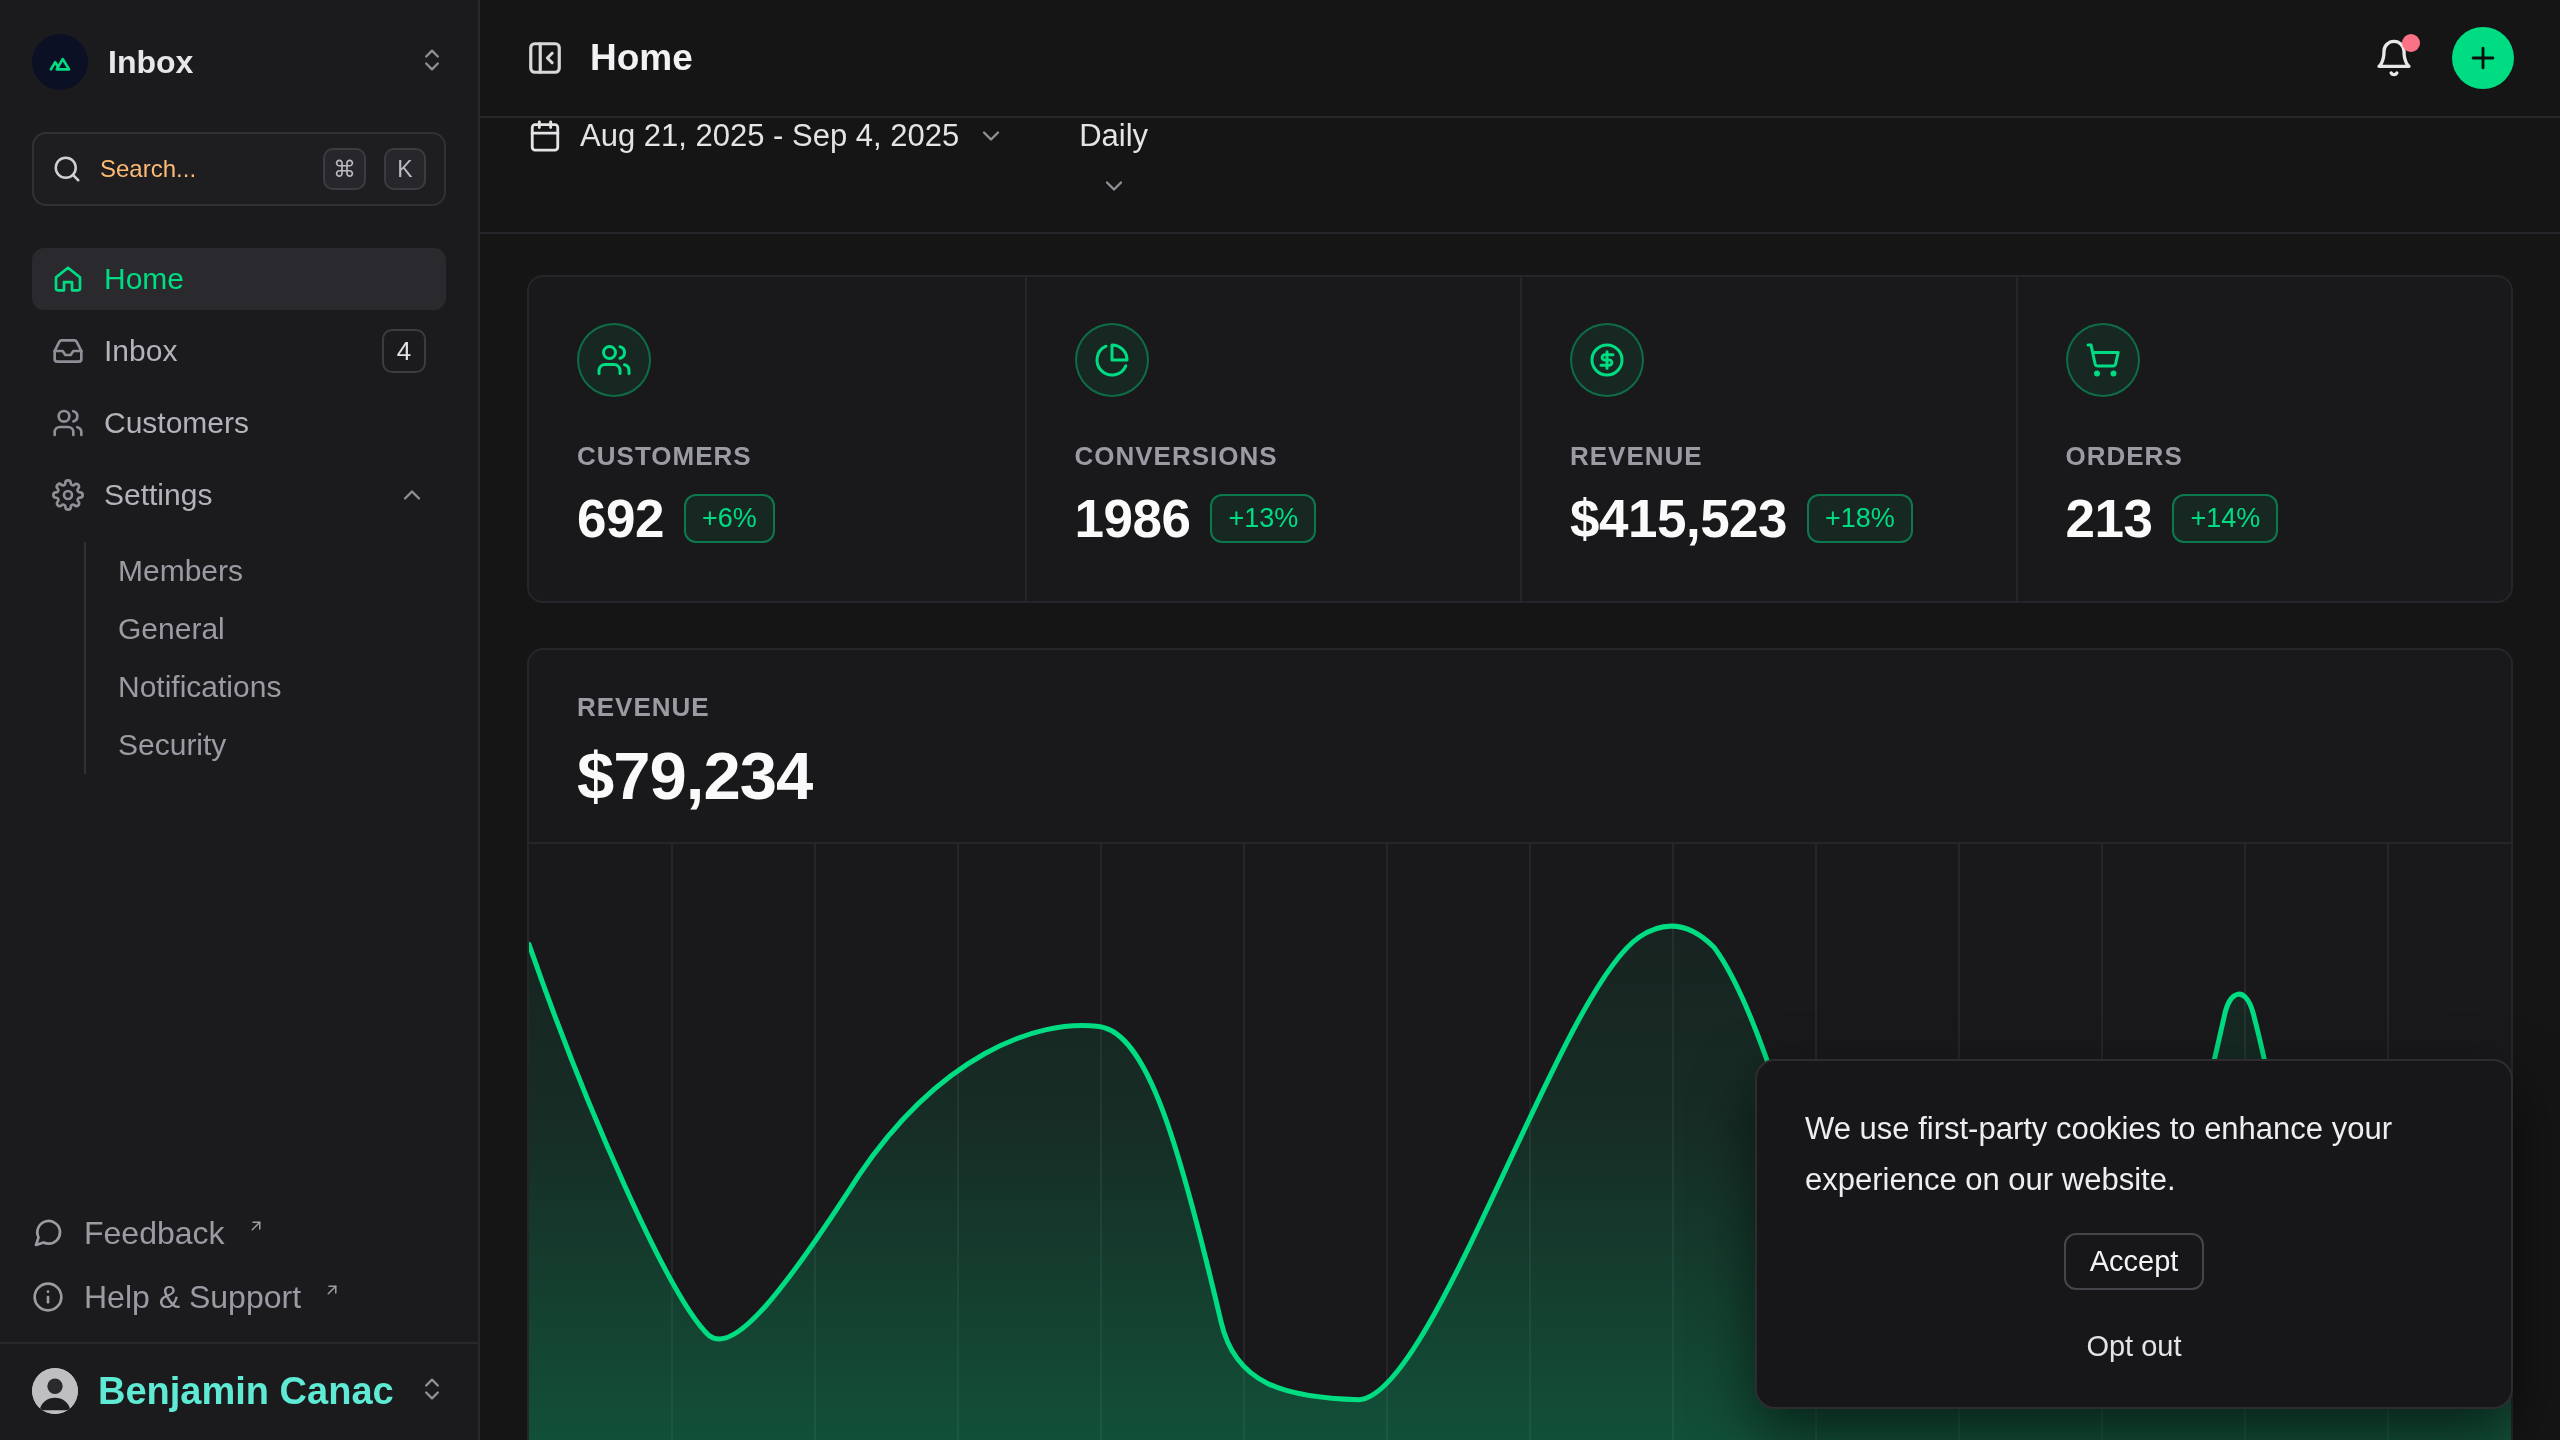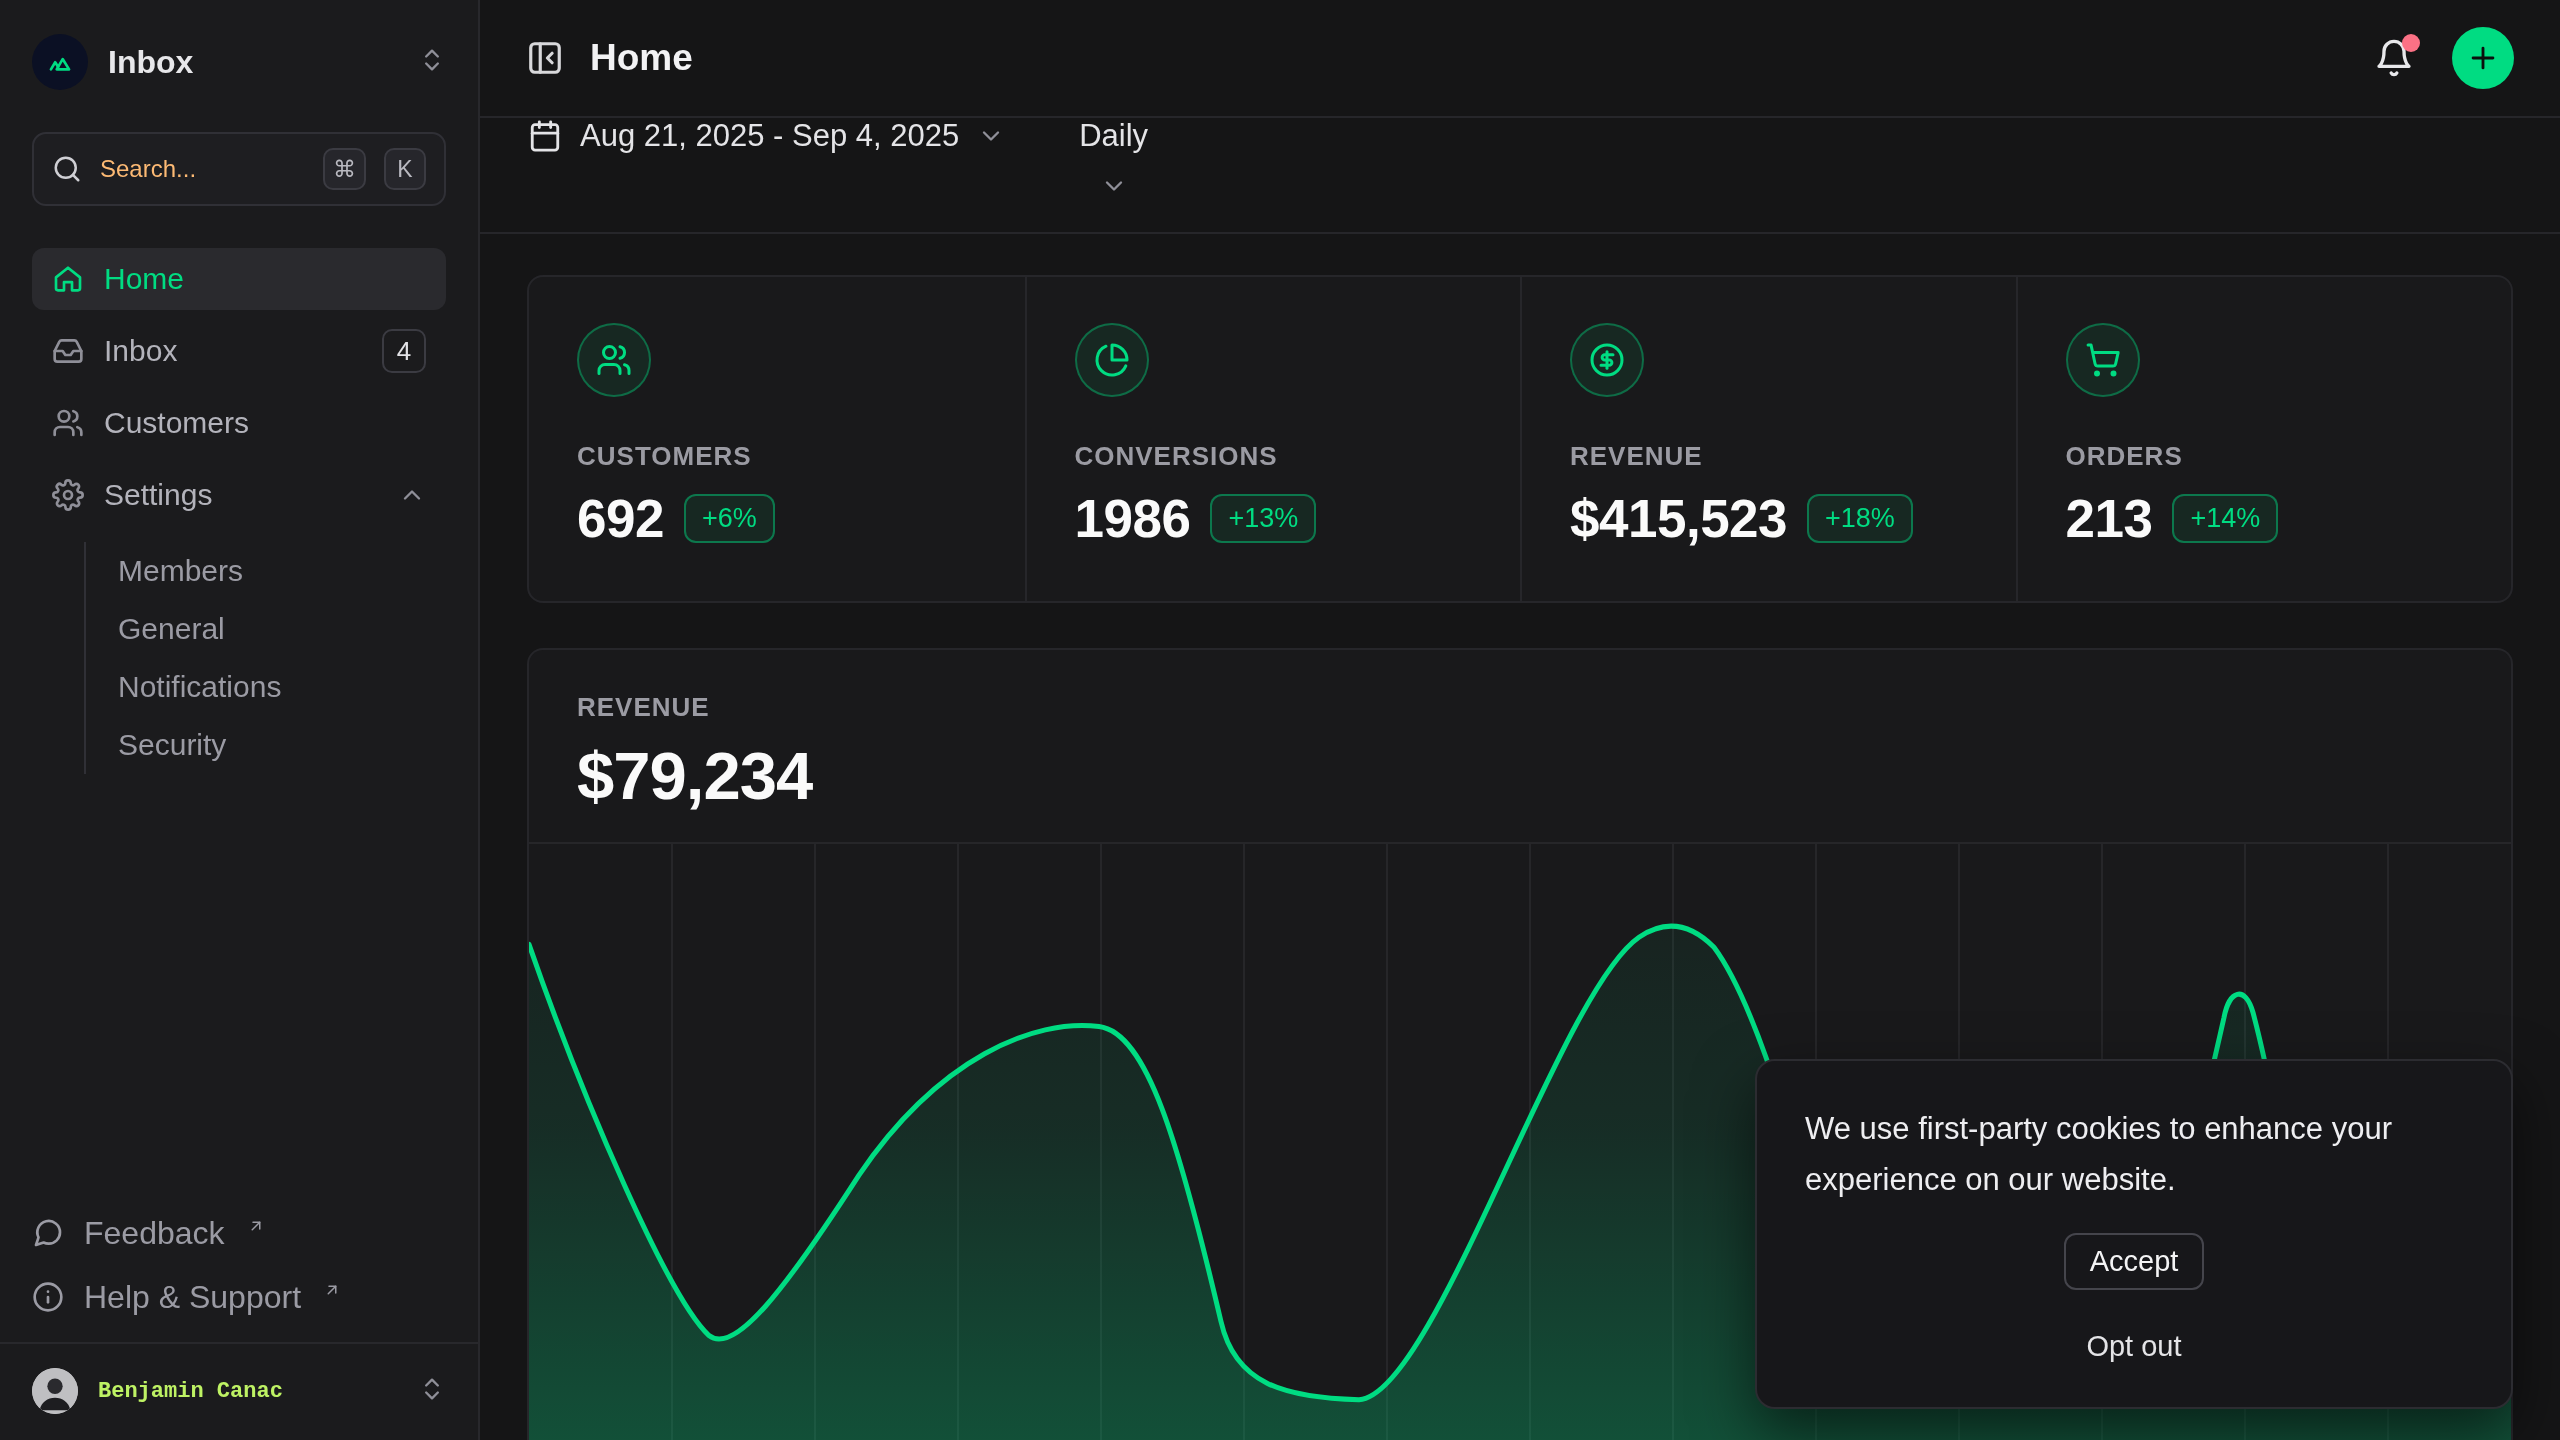--- a/index.html
+++ b/index.html
@@ -36,21 +36,21 @@
   .subnav-item { height:58px; display:flex; align-items:center; font-size:30px; color:#9b9ba4; border-radius:10px; }
 
   .sidebar-spacer { flex:1; }
   .side-footer { display:flex; flex-direction:column; gap:6px; padding-bottom:16px; }
   .footer-link { height:58px; display:flex; align-items:center; gap:20px; font-size:32px; color:#9b9ba4; }
   .footer-link .ext { margin-left:2px; margin-bottom:18px; color:#9b9ba4; }
   .user-section { border-top:2px solid #28282c; margin:0 -32px; padding:16px 32px 18px 32px; }
   .user-row { display:flex; align-items:center; gap:20px; height:62px; }
   .avatar { width:46px; height:46px; border-radius:50%; overflow:hidden; background:#c7c7c9;
     display:flex; align-items:flex-end; justify-content:center; flex-shrink:0; }
-  .user-name { font-size:22px; font-weight:600; color:#bef264; flex:1;font-family:Liberation Mono, monospace; }
+  .user-name { font-size:38px; font-weight:600; color:#5eead4; flex:1; }
 
   
   .main { flex:1; display:flex; flex-direction:column; position:relative; overflow:hidden; background:#151516; }
   .topbar { height:118px; border-bottom:2px solid #26262a; display:flex; align-items:center;
     padding:0 46px; flex-shrink:0; }
   .topbar-left { display:flex; align-items:center; gap:26px; flex:1; }
   .panel-btn { color:#d8d8db; display:flex; }
   .page-title { font-size:37px; font-weight:700; color:#f2f2f4; }
   .topbar-right { display:flex; align-items:center; gap:38px; }
   .bell-wrap { position:relative; color:#e8e8eb; display:flex; }

